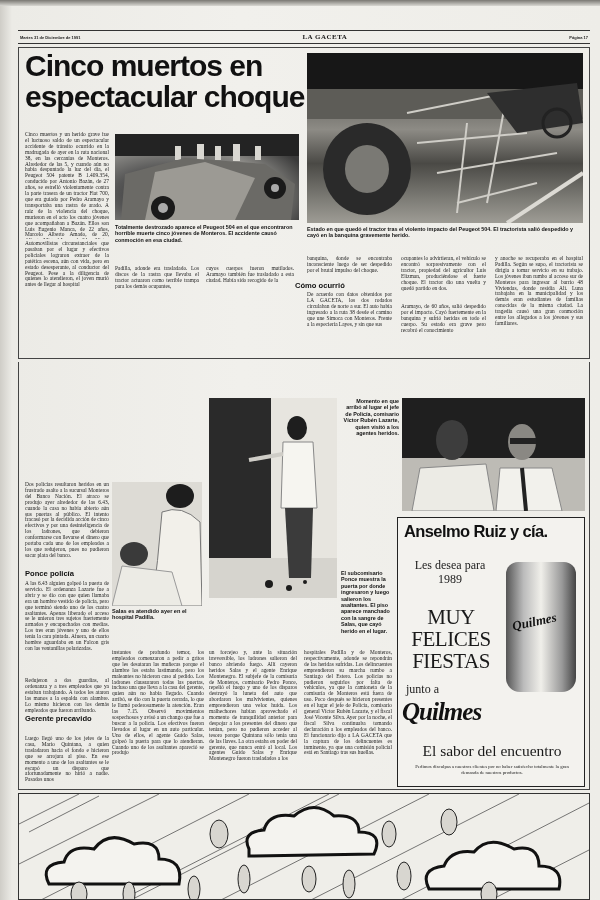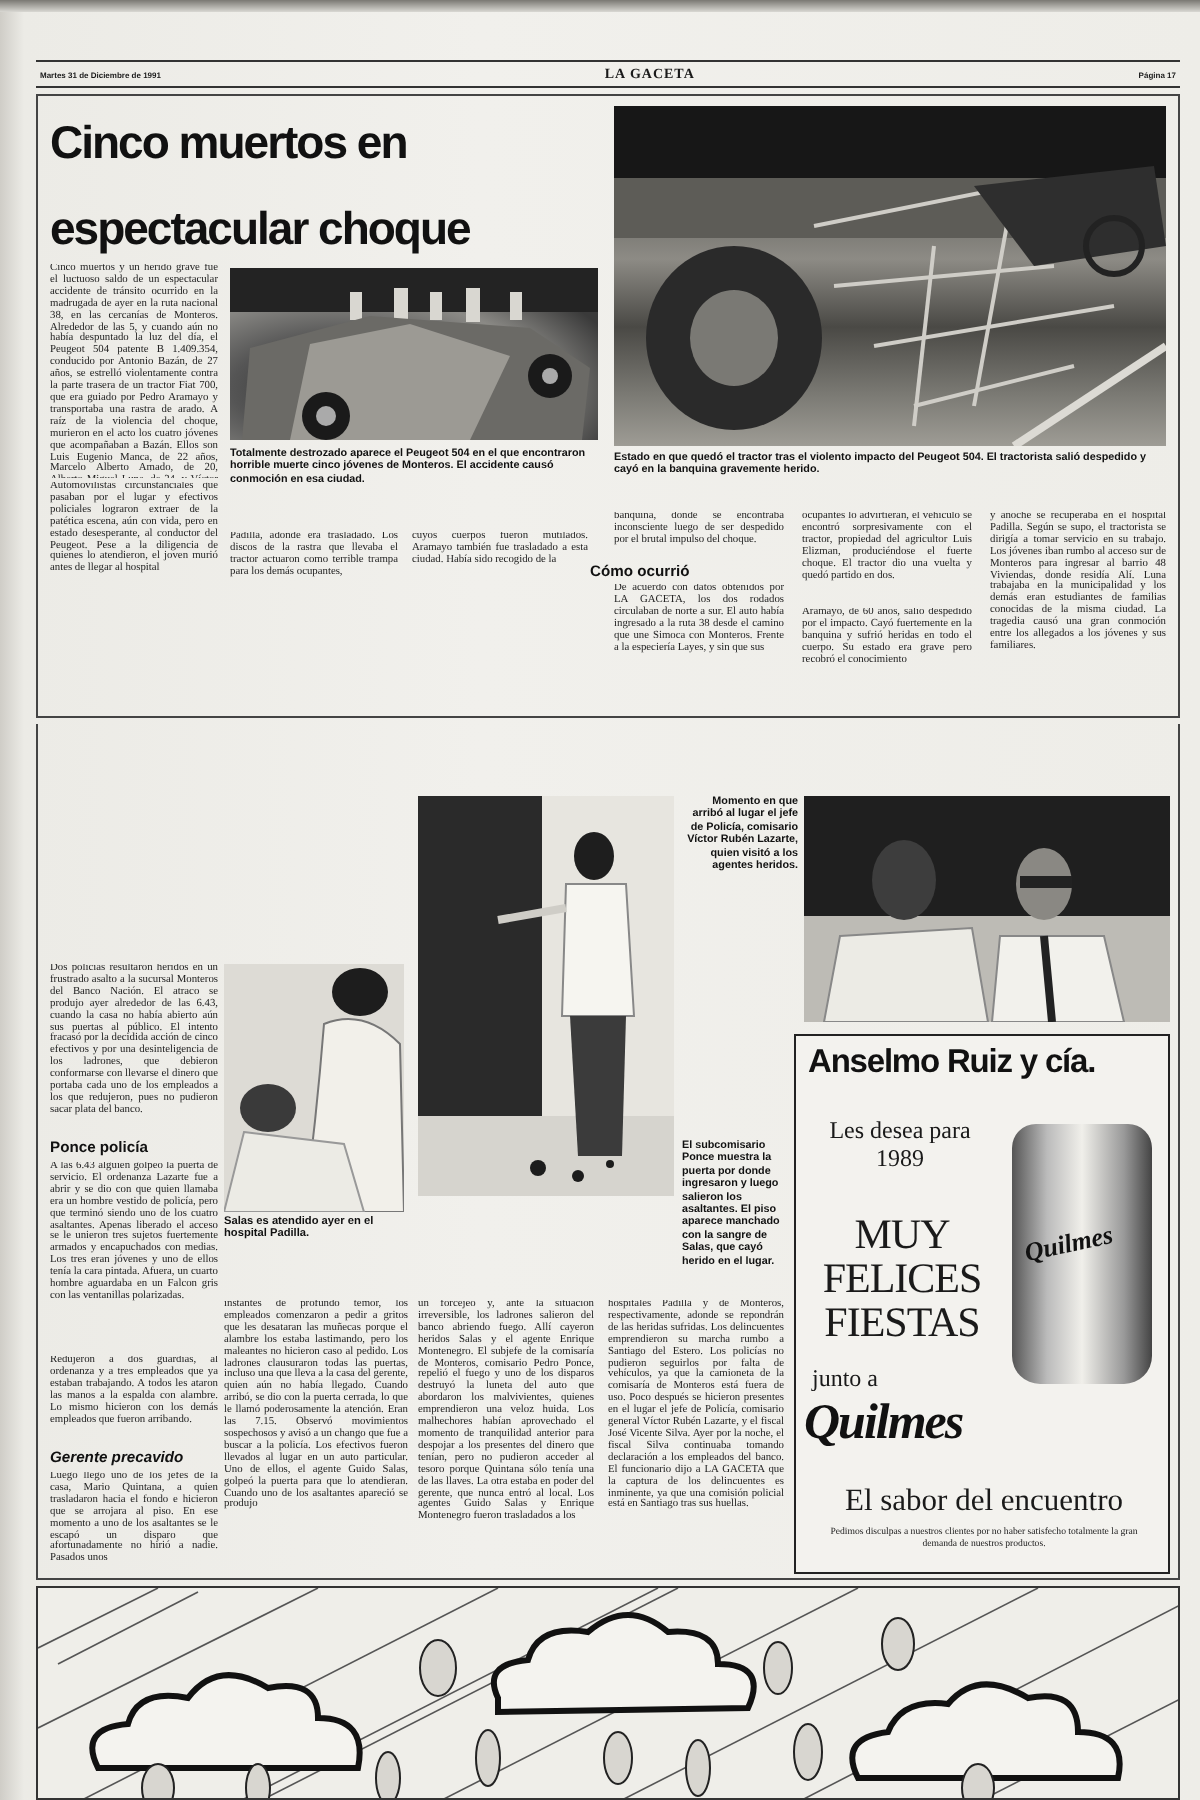--- a/index.html
+++ b/index.html
@@ -8,21 +8,21 @@
   .page { position: absolute; left: 0; top: 0; width: 600px; height: 900px;
     background: linear-gradient(90deg, #cfcdc7 0, #ecebe6 12px, #f1f0ec 40%, #eeede8 100%); }
   .topshadow { position: absolute; left: 0; top: 0; width: 600px; height: 6px; background: linear-gradient(#7a7873, #d9d8d3); }
   .folio { position: absolute; left: 18px; top: 30px; width: 572px; height: 14px; border-top: 1px solid #333; border-bottom: 1px solid #333;
     font-size: 5px; display: flex; align-items: center; justify-content: space-between; padding: 0 2px; }
   .folio .paper { font-family: "Liberation Serif", serif; font-weight: bold; font-size: 7px; letter-spacing: 0.5px; }
   .folio .small { font-family: "Liberation Sans", sans-serif; font-weight: bold; font-size: 4px; }
 
   .story1 { position: absolute; left: 18px; top: 47px; width: 572px; height: 312px; border: 1px solid #444; }
   .h1 { position: absolute; left: 6px; top: 2px; width: 280px; font-family: "Liberation Sans", sans-serif; font-weight: bold;
-    font-size: 23px; line-height: 43px; letter-spacing: -1px; color: #111; }
+    font-size: 30px; line-height: 31px; letter-spacing: -1px; color: #111; }
   .deck1 { position: absolute; left: 6px; top: 68px; width: 280px; font-size: 11.5px; color: #111; }
   .photo { position: absolute; background: #555; overflow: hidden; }
   .photo .grain { position: absolute; inset: 0; }
   .photo1 { left: 96px; top: 86px; width: 184px; height: 86px;
     background: radial-gradient(ellipse at 30% 70%, #2b2b2b 0, #555 30%, #8b8a86 55%, #3a3a3a 80%), #444; }
   .photo2 { left: 288px; top: 5px; width: 276px; height: 170px;
     background: linear-gradient(#1e1e1e 0, #2a2a2a 22%, #6e6d68 30%, #8d8b85 45%, #4a4945 65%, #7b7a74 85%, #9e9c95 100%); }
   .cap { position: absolute; font-family: "Liberation Sans", sans-serif; font-weight: bold; font-size: 5.4px; line-height: 6.4px; color: #111; }
   .body { position: absolute; font-size: 5.4px; line-height: 5.9px; text-align: justify; color: #222; overflow: hidden; }
   .sub { position: absolute; font-family: "Liberation Sans", sans-serif; font-weight: bold; font-size: 7.6px; color: #111; }
@@ -121,21 +121,21 @@
 
     <div class="body" style="left:476px;top:208px;width:88px;height:84px;">y anoche se recuperaba en el hospital Padilla. Según se supo, el tractorista se dirigía a tomar servicio en su trabajo. Los jóvenes iban rumbo al acceso sur de Monteros para ingresar al barrio 48 Viviendas, donde residía Alí. Luna trabajaba en la municipalidad y los demás eran estudiantes de familias conocidas de la misma ciudad. La tragedia causó una gran conmoción entre los allegados a los jóvenes y sus familiares.</div>
   </div>
 
   <div class="story2">
 
     <div class="body" style="left:6px;top:120px;width:84px;height:85px;">Dos policías resultaron heridos en un frustrado asalto a la sucursal Monteros del Banco Nación. El atraco se produjo ayer alrededor de las 6.43, cuando la casa no había abierto aún sus puertas al público. El intento fracasó por la decidida acción de cinco efectivos y por una desinteligencia de los ladrones, que debieron conformarse con llevarse el dinero que portaba cada uno de los empleados a los que redujeron, pues no pudieron sacar plata del banco.</div>
     <div class="sub" style="left:6px;top:207px;">Ponce policía</div>
     <div class="body" style="left:6px;top:219px;width:84px;height:96px;">A las 6.43 alguien golpeó la puerta de servicio. El ordenanza Lazarte fue a abrir y se dio con que quien llamaba era un hombre vestido de policía, pero que terminó siendo uno de los cuatro asaltantes. Apenas liberado el acceso se le unieron tres sujetos fuertemente armados y encapuchados con medias. Los tres eran jóvenes y uno de ellos tenía la cara pintada. Afuera, un cuarto hombre aguardaba en un Falcon gris con las ventanillas polarizadas.</div>
     <div class="body" style="left:6px;top:316px;width:84px;height:44px;">Redujeron a dos guardias, al ordenanza y a tres empleados que ya estaban trabajando. A todos les ataron las manos a la espalda con alambre. Lo mismo hicieron con los demás empleados que fueron arribando.</div>
-    <div class="sub" style="left:6px;top:362px;font-style:italic;">Gerente precavido</div>
+    <div class="sub" style="left:6px;top:352px;">Gerente precavido</div>
     <div class="body" style="left:6px;top:374px;width:84px;height:52px;">Luego llegó uno de los jefes de la casa, Mario Quintana, a quien trasladaron hacia el fondo e hicieron que se arrojara al piso. En ese momento a uno de los asaltantes se le escapó un disparo que afortunadamente no hirió a nadie. Pasados unos</div>
 
     <div class="photo photo3">
       <svg class="grain" width="90" height="124">
         <rect width="90" height="124" fill="#dddbd5"></rect>
         <ellipse cx="68" cy="14" rx="14" ry="12" fill="#1d1d1d"></ellipse>
         <path d="M50 30 Q70 22 88 40 L90 124 L40 124 Q46 80 50 30Z" fill="#f2f0ea" stroke="#777"></path>
         <ellipse cx="22" cy="72" rx="14" ry="12" fill="#3a3a3a"></ellipse>
         <path d="M10 84 L60 90 L70 124 L0 124 Z" fill="#ecebe5" stroke="#999"></path>
       </svg>

